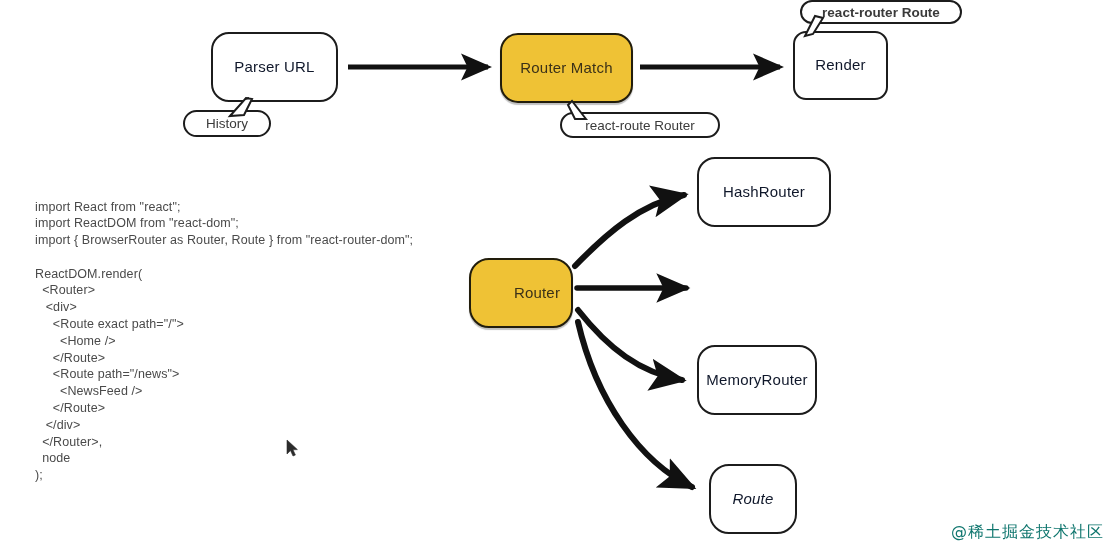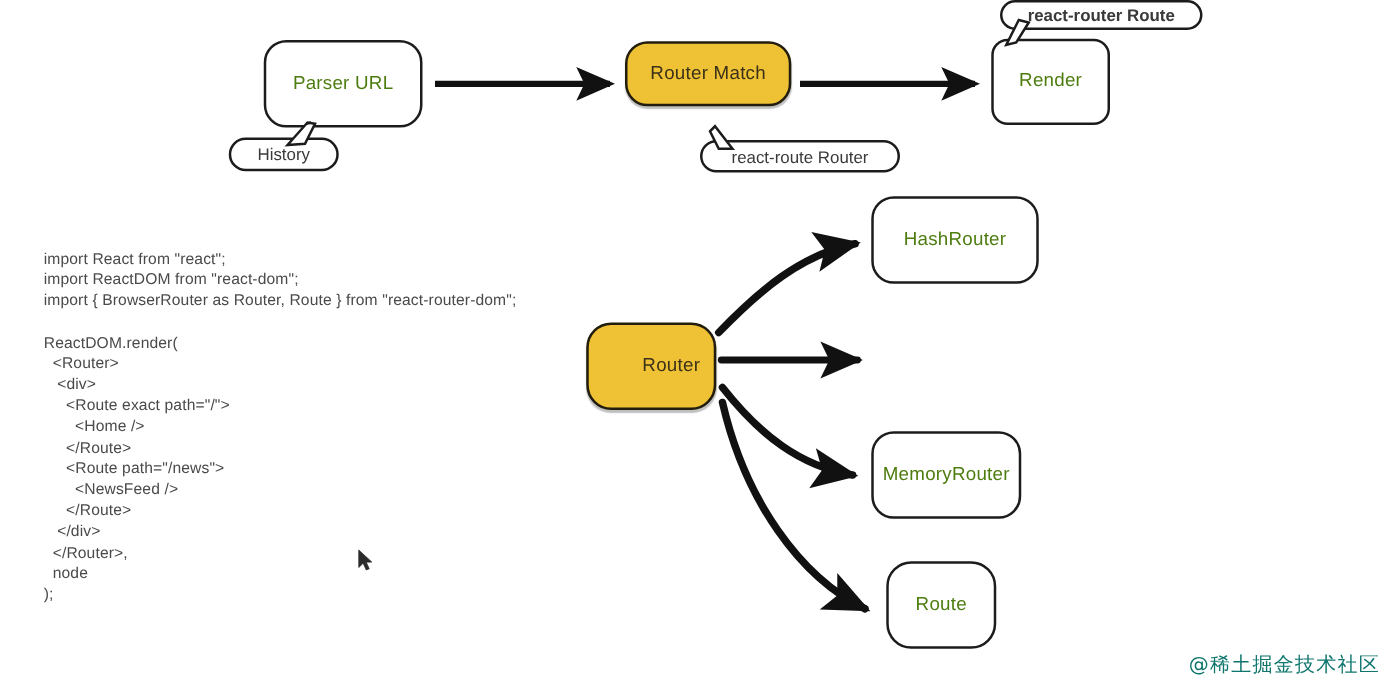--- a/index.html
+++ b/index.html
@@ -19,21 +19,21 @@
   
   .node {
     position: absolute;
     box-sizing: border-box;
     display: flex;
     align-items: center;
     justify-content: center;
     border: 2.5px solid #1c1c1c;
     border-radius: 18px;
     background: #ffffff;
-    color: #4d7c0f;
+    color: #0f172a;
     font-size: 15px;
     letter-spacing: .2px;
     text-align: center;
     line-height: 1.1;
   }
   .node.yellow {
     background: #EFC235;
     border-color: #221d0c;
     color: #3b3118;
     box-shadow: 0 2px 1px rgba(0,0,0,.25);
@@ -130,21 +130,21 @@
 
     <path d="M 578 310 C 608 348 640 373 682 380" fill="none" stroke="#111111" stroke-width="6" stroke-linecap="round" marker-end="url(#ah)"></path>
 
     <path d="M 578 322 C 596 400 640 462 692 487" fill="none" stroke="#111111" stroke-width="6" stroke-linecap="round" marker-end="url(#ah)"></path>
   </svg>
 
   <div class="node" style="left:211px; top:32px; width:127px; height:70px;">
     <span class="node-label">Parser URL</span>
   </div>
 
-  <div class="node yellow" style="left:500px; top:33px; width:133px; height:52px;">
+  <div class="node yellow" style="left:500px; top:33px; width:133px; height:70px;">
     <span class="node-label">Router Match</span>
   </div>
 
   <div class="node" style="left:793px; top:31px; width:95px; height:69px;border-radius:13px;">
     <span class="node-label">Render</span>
   </div>
 
   <div class="bubble" style="left:183px; top:110px; width:88px; height:27px;">
     <span>History</span>
   </div>
@@ -191,21 +191,21 @@
 
   <div class="node" style="left:697px; top:157px; width:134px; height:70px;">
     <span class="node-label">HashRouter</span>
   </div>
 
 
   <div class="node" style="left:697px; top:345px; width:120px; height:70px;">
     <span class="node-label">MemoryRouter</span>
   </div>
 
-  <div class="node" style="left:709px; top:449px; width:88px; height:70px; border-radius:20px;">
+  <div class="node" style="left:709px; top:464px; width:88px; height:70px; border-radius:20px;font-style:italic;">
     <span class="node-label">Route</span>
   </div>
 
   <svg id="mouse-cursor" width="13" height="19" viewBox="0 0 13 19">
     <path d="M1 1 L1 15 L4.5 11.6 L7 17 L9.4 16 L7 10.8 L11.4 10.6 Z" fill="#2b2b2b" stroke="#2b2b2b" stroke-width="0.6"></path>
   </svg>
 
   <div id="watermark">@稀土掘金技术社区</div>
 
 </div>

